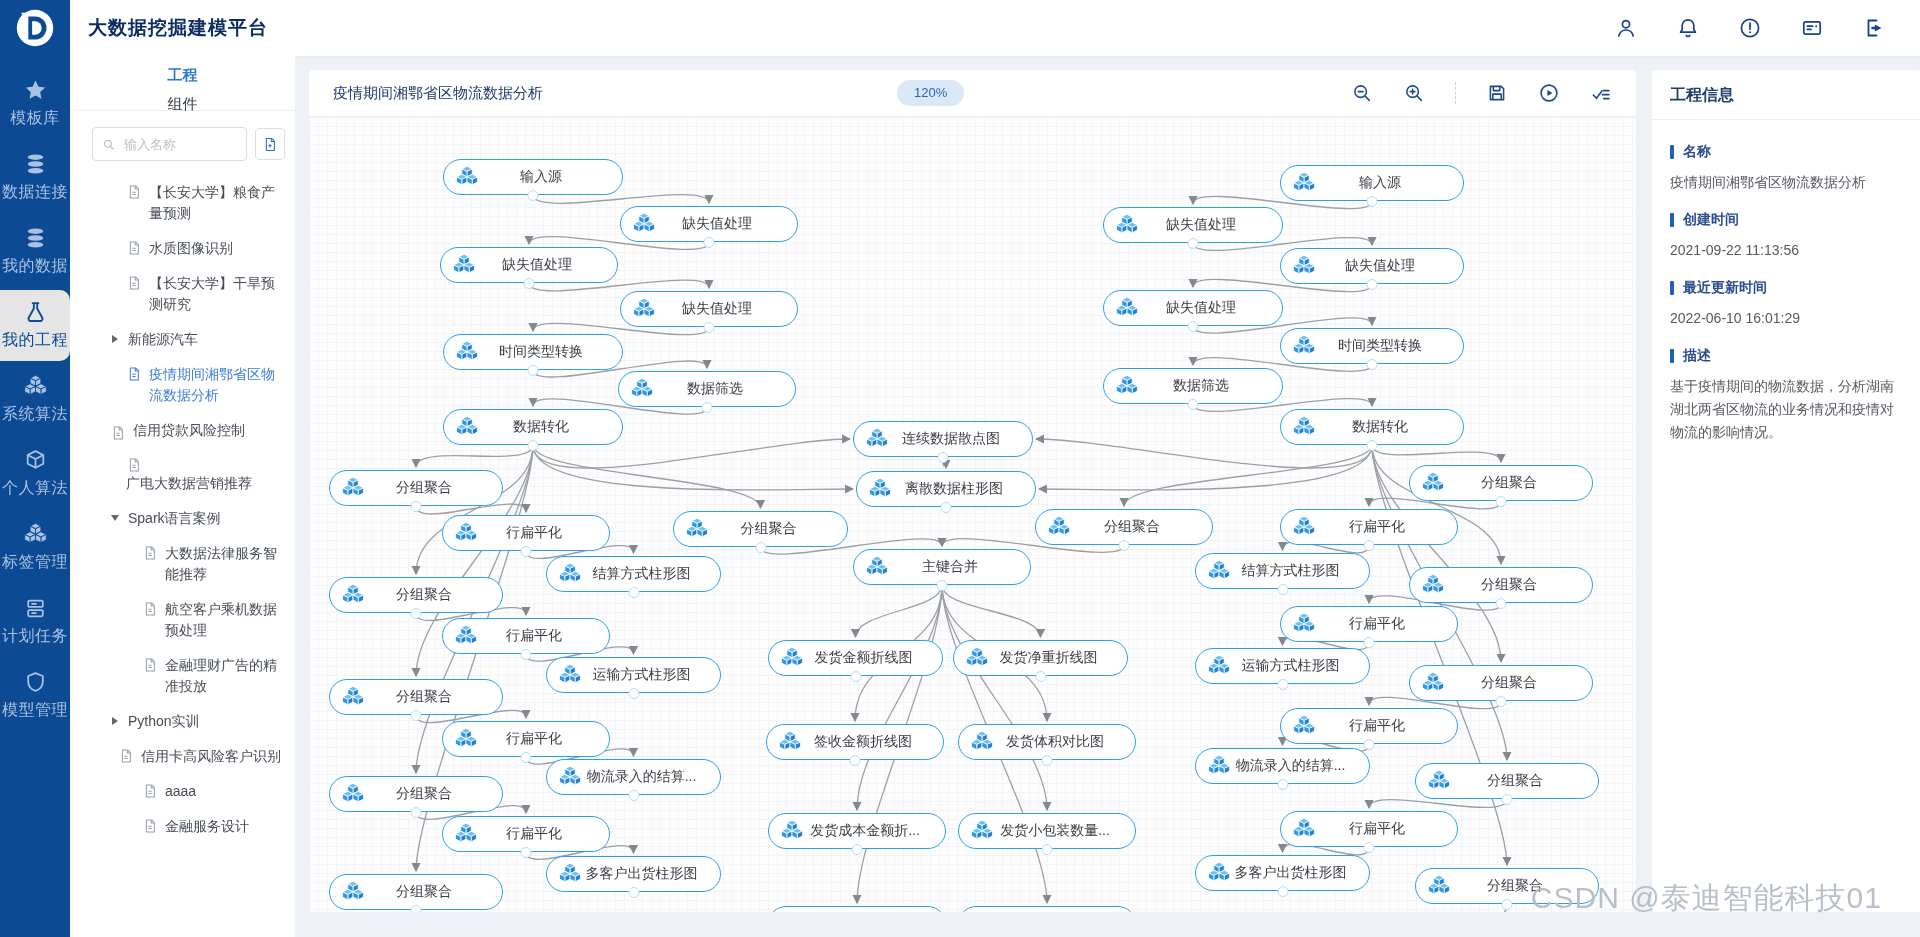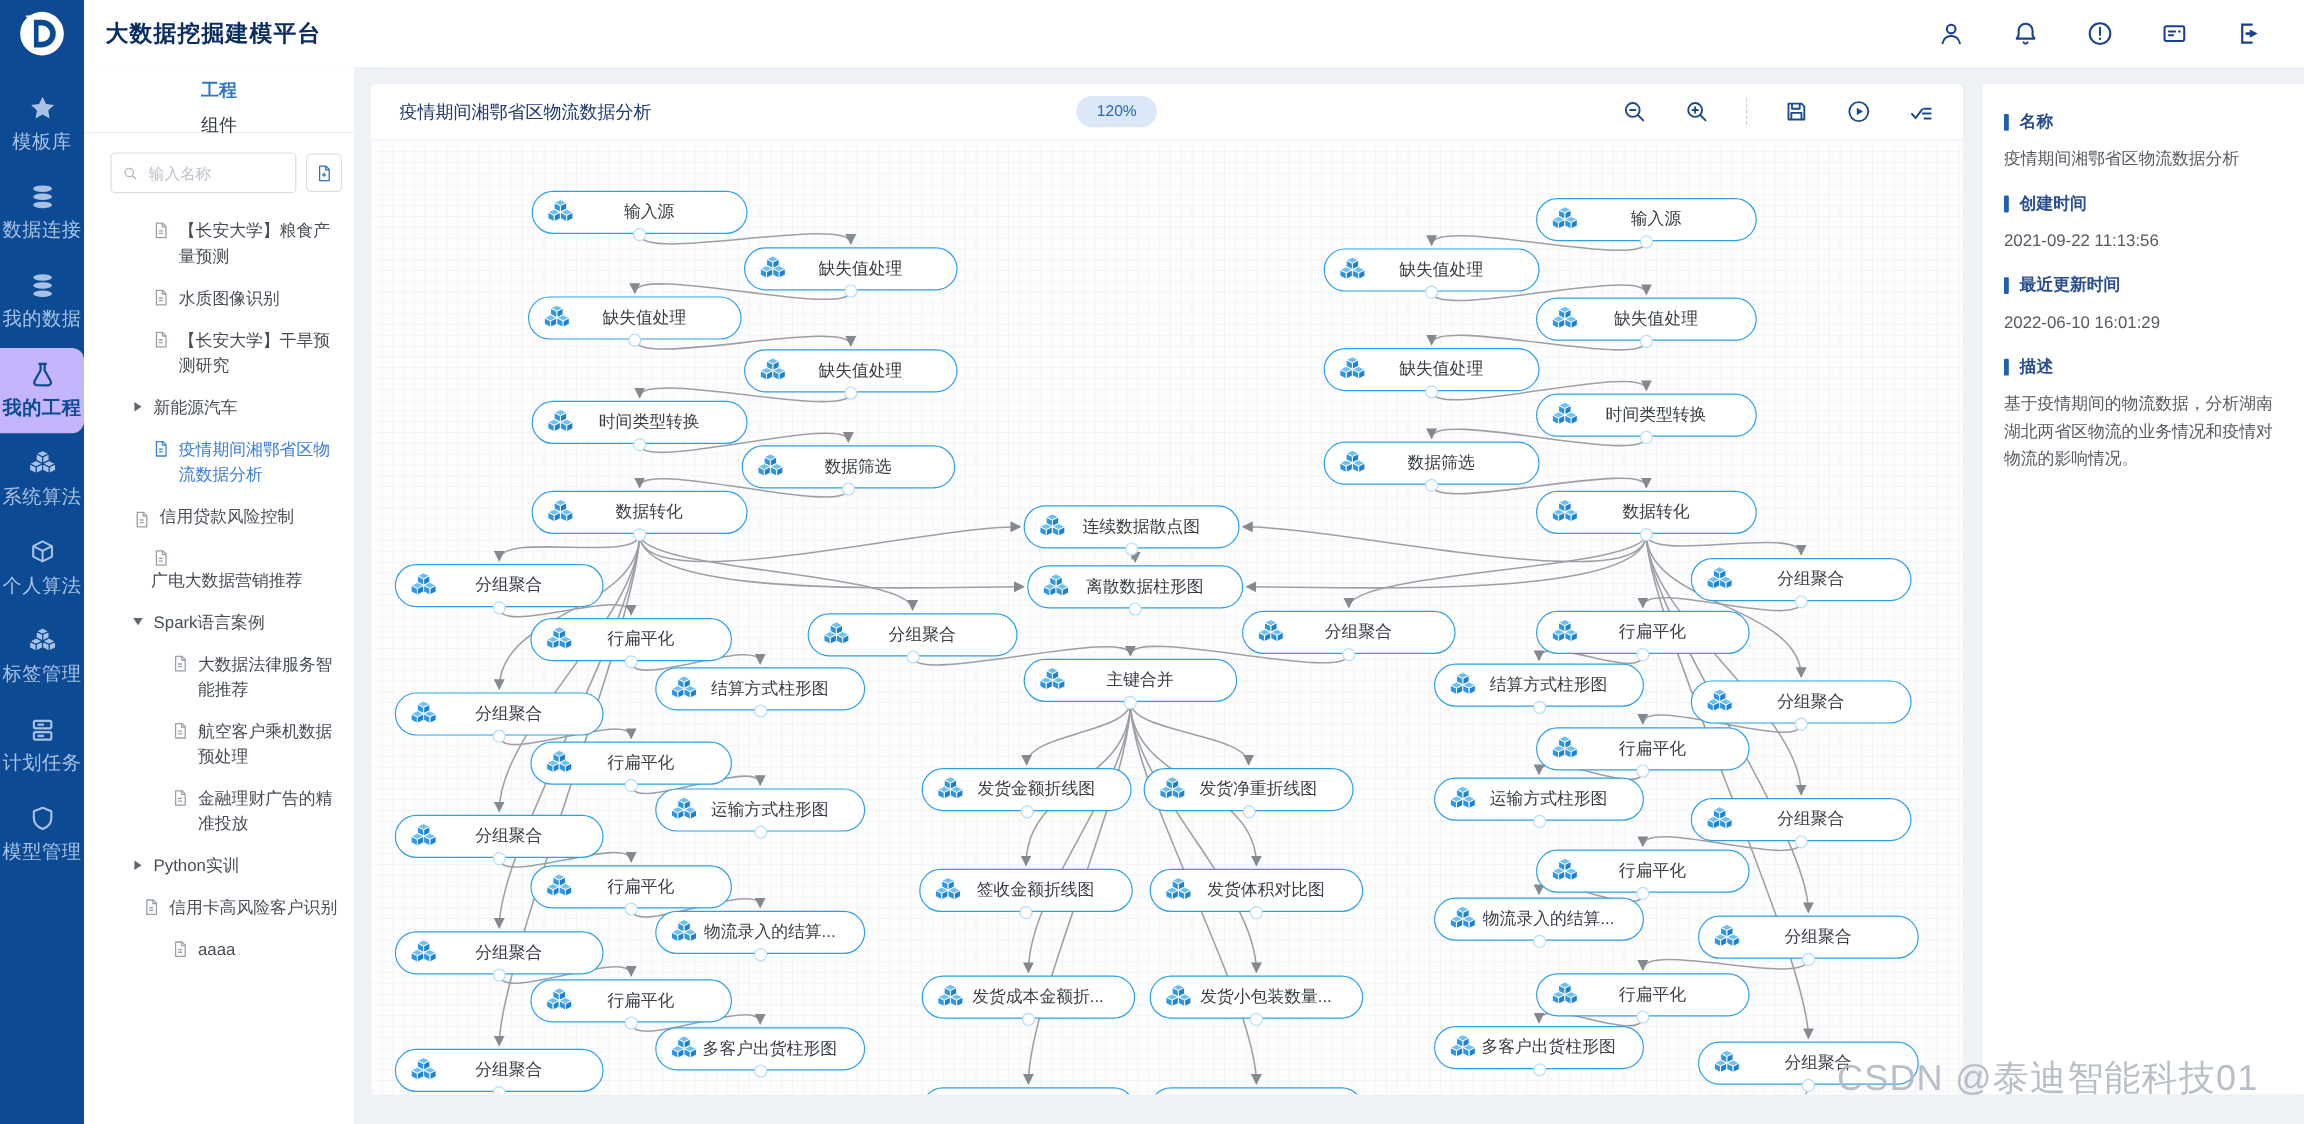--- a/index.html
+++ b/index.html
@@ -6,21 +6,21 @@
     font-family:"Liberation Sans","DejaVu Sans",sans-serif;background:#eef1f5;}
   .app{display:flex;width:1920px;height:937px;}
 
   
   .rail{width:70px;background:#0c4a94;flex-shrink:0;display:flex;flex-direction:column;align-items:center;}
   .logo{width:46px;height:46px;margin:5px 0 14px;cursor:pointer;}
   .logo svg{width:46px;height:46px;}
   .rail-item{width:100%;text-align:center;color:#a9c2e4;padding:10px 0;margin:3px 0;cursor:pointer;}
   .rail-item svg{width:25px;height:25px;display:block;margin:0 auto 5px;}
   .rail-item .r-lb{font-size:16px;letter-spacing:.5px;display:block;}
-  .rail-item.active{background:#c4b5fd;color:#0c4a94;border-radius:0 10px 10px 0;font-weight:bold;}
+  .rail-item.active{background:#e5e5e5;color:#0c4a94;border-radius:0 10px 10px 0;}
 
   .main{flex:1;display:flex;flex-direction:column;min-width:0;}
 
   
   .topbar{height:56px;background:#fff;display:flex;align-items:center;padding:0 20px 0 18px;box-shadow:0 1px 0 #e9edf2;}
   .app-title{font-size:19px;font-weight:bold;color:#0c2d62;letter-spacing:1px;}
   .top-icons{margin-left:auto;display:flex;align-items:center;gap:38px;padding-right:14px;}
   .icon-btn{width:24px;height:24px;color:#17418f;cursor:pointer;display:inline-block;}
   .icon-btn svg{width:24px;height:24px;display:block;}
 
@@ -471,20 +471,28 @@
 
   <div class="tree-row file" style="padding-left: 72px;">
     <span class="f-icon">
                 <svg viewBox="0 0 24 24">
                   <use href="#i-file"></use>
                 </svg>
               </span>
     <span class="t-label">aaaa</span>
   </div>
 
+  <div class="tree-row file" style="padding-left: 72px;">
+    <span class="f-icon">
+                <svg viewBox="0 0 24 24">
+                  <use href="#i-file"></use>
+                </svg>
+              </span>
+    <span class="t-label">金融服务设计</span>
+  </div>
 </div>
       </aside>
 
       <section class="center">
         <div class="canvas-col">
           <div class="canvas-head">
             <span class="canvas-title">疫情期间湘鄂省区物流数据分析</span>
             <span class="zoom-pill">120%</span>
             <span class="canvas-tools">
                 <span class="icon-btn">
@@ -1103,20 +1111,21 @@
                 </span>
     <span class="n-label">分组聚合</span>
     <span class="n-port"></span>
   </div>
 </div>
         </div>
       </section>
 
       <aside class="right">
         <div class="info-panel">
+          <div class="ip-title">工程信息</div>
           <div class="ip-body">
             <div class="ip-field">
               <div class="ip-label">名称</div>
               <div class="ip-value">疫情期间湘鄂省区物流数据分析</div>
             </div>
             <div class="ip-field">
               <div class="ip-label">创建时间</div>
               <div class="ip-value">2021-09-22 11:13:56</div>
             </div>
             <div class="ip-field">

